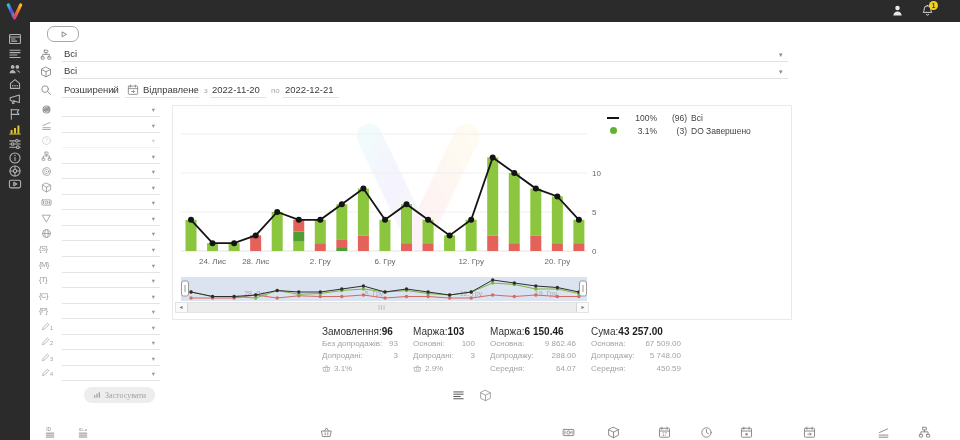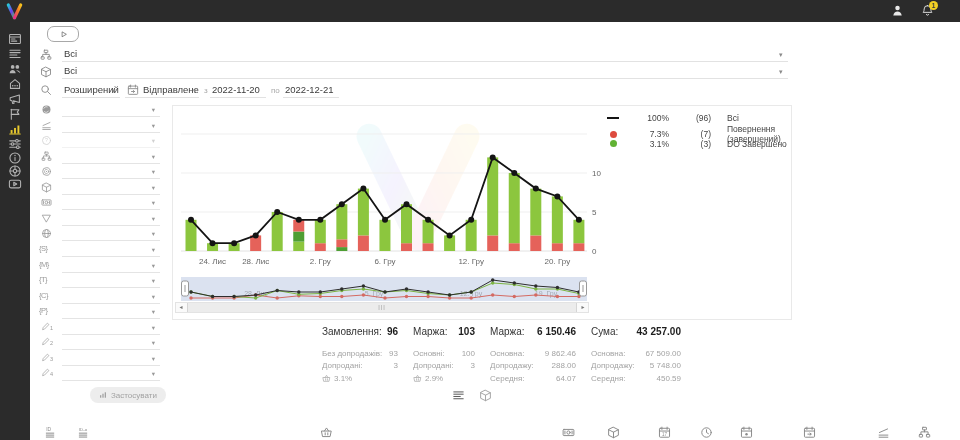--- a/index.html
+++ b/index.html
@@ -22,43 +22,43 @@
             display:flex;align-items:center;justify-content:center;color:#555;background:#fff}
   #play-btn .ic{width:9px;height:9px}
   
   #filter-panel{left:38px;top:103px;width:126px;height:282px}
   .f-row{position:absolute;left:0;width:126px;height:15px}
   .f-ic{position:absolute;left:3px;top:1px;width:11px;height:11px;color:#9a9a9a;font-size:8px;line-height:11px}
   .f-glyph{position:absolute;left:1px;top:1px;font-size:7.5px;color:#9a9a9a;letter-spacing:-.5px}
   .f-line{position:absolute;left:24px;right:4px;bottom:1px;border-bottom:1px solid #e4e4e4}
   .f-caret{position:absolute;right:9px;top:3px;font-size:6.5px;color:#999}
   .f-dis{opacity:.45}
-  #apply-btn{left:90px;top:387px;height:16px;padding:0 9px;background:#ededed;border:none;border-radius:10px;
-             color:#a2a2a2;font-size:8px;display:flex;align-items:center;gap:4px;font-family:Liberation Sans, sans-serif}
+  #apply-btn{left:84px;top:387px;height:16px;padding:0 9px;background:#ededed;border:none;border-radius:10px;
+             color:#a2a2a2;font-size:8px;display:flex;align-items:center;gap:4px;font-family:Liberation Serif, serif}
   #apply-btn .ic{width:8px;height:8px;color:#a2a2a2}
   
   #chart-card{left:172px;top:105px;width:618px;height:213px;border:1px solid #e9e9e9;background:#fff}
   #watermark{left:140px;top:8px;width:210px;height:150px;opacity:.06}
   #legend{left:432px;top:5px;width:182px}
-  .lg-row{display:grid;grid-template-columns:16px 32px 26px auto;gap:16px;align-items:center;
+  .lg-row{display:grid;grid-template-columns:16px 32px 26px auto;gap:4px;align-items:center;
           font-size:8.5px;color:#444;height:13px}
   .lg-pct,.lg-cnt{text-align:right}
   .lg-mark{height:7px;display:flex;align-items:center;justify-content:center}
   .lg-dot{width:7px;height:7px;border-radius:50%}
   .lg-line{width:12px;height:2px}
   #scrollbar{left:2px;top:196px;width:414px;height:11px;background:#fafafa;border:1px solid #e3e3e3;box-sizing:border-box}
   .sc-arrow{position:absolute;top:0;width:10px;height:9px;font-size:5px;color:#777;text-align:center;line-height:9px}
   #sc-thumb{position:absolute;left:11px;right:11px;top:0;height:9px;background:#ececec;border-left:1px solid #d5d5d5;border-right:1px solid #d5d5d5}
   #sc-grip{position:absolute;left:50%;top:0;transform:translateX(-50%);font-size:6px;color:#999;letter-spacing:1px;line-height:9px}
   
   #stats{left:322px;top:326px;display:flex;gap:15px}
   .stat-col{display:flex;flex-direction:column}
   .stat-col:nth-child(1){width:76px}.stat-col:nth-child(2){width:62px}
   .stat-col:nth-child(3){width:86px}.stat-col:nth-child(4){width:90px}
-  .stat-head{display:flex;justify-content:space-between;font-size:10px;color:#333;margin-bottom:11px}
+  .stat-head{display:flex;font-size:10px;color:#333;margin-bottom:1px}
   .stat-head b{color:#1d1d1d}
   .stat-row{display:flex;justify-content:space-between;font-size:8px;color:#a3a3a3;line-height:1.55}
   .stat-row .ic{width:9px;height:9px;margin-right:3px;color:#a3a3a3}
   .stat-row.iconrow{justify-content:flex-start;align-items:center}
   
   .vt{width:13px;height:13px;position:absolute}
   
   .bt-ic{position:absolute;top:426px;width:13px;height:13px;color:#8a8a8a}
   .bt-ic svg text{font-family:"Liberation Sans",sans-serif}
   
@@ -498,28 +498,20 @@
       <div class="lg-row">
      <span class="lg-mark">
           <span class="lg-line" style="background:#141414"></span>
         </span>
      <span class="lg-pct">100%</span>
      <span class="lg-cnt">(96)</span>
      <span class="lg-lbl">Всі</span>
    </div>
       <div class="lg-row">
      <span class="lg-mark">
-          <span class="lg-dot" style="background:#dd4b3e"></span>
-        </span>
-     <span class="lg-pct">7.3%</span>
-     <span class="lg-cnt">(7)</span>
-     <span class="lg-lbl">Повернення (завершений)</span>
-   </div>
-      <div class="lg-row">
-     <span class="lg-mark">
           <span class="lg-dot" style="background:#61b234"></span>
         </span>
      <span class="lg-pct">3.1%</span>
      <span class="lg-cnt">(3)</span>
      <span class="lg-lbl">DO Завершено</span>
    </div>
     </div>
   <svg id="navigator" class="abs" style="left:8px;top:171px" width="406" height="24">
       <rect x="0" y="0" width="406" height="24" fill="#dbe2f0"></rect>
       <text x="75" y="19" font-size="7" fill="rgba(60,60,60,.35)" text-anchor="middle">28. Лис</text>

